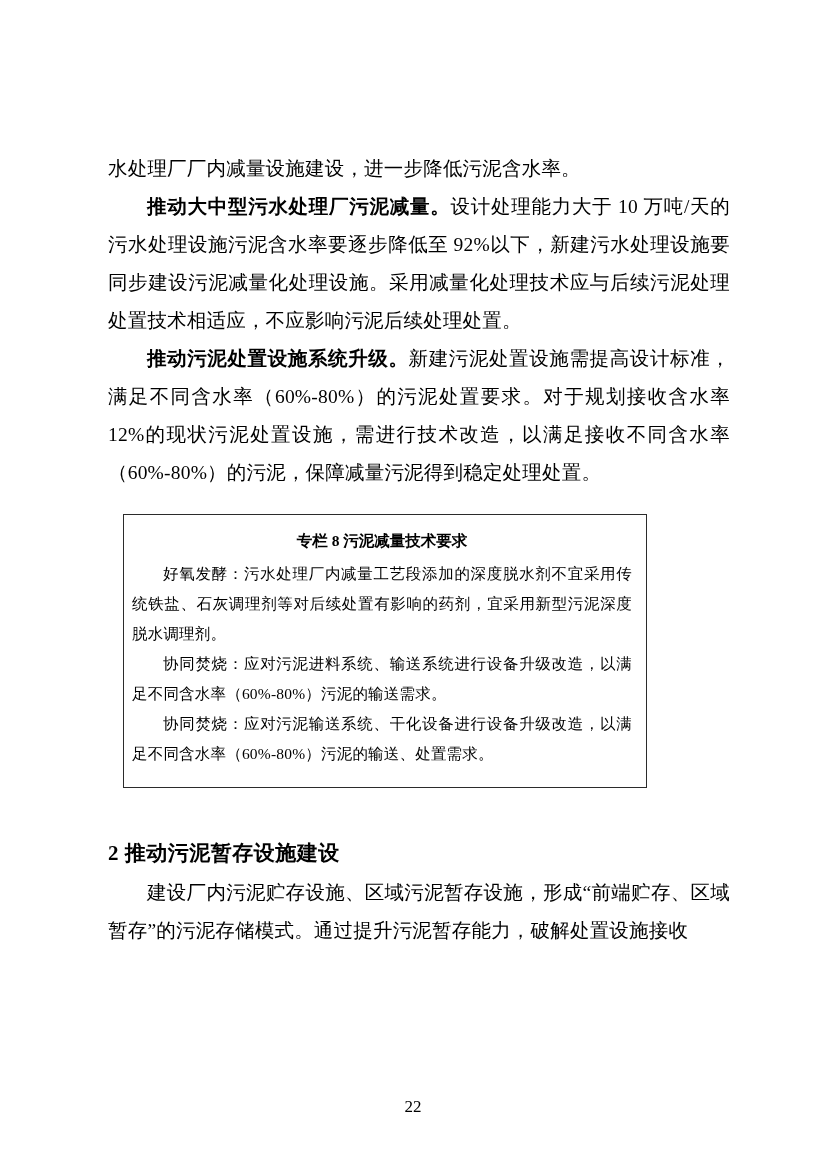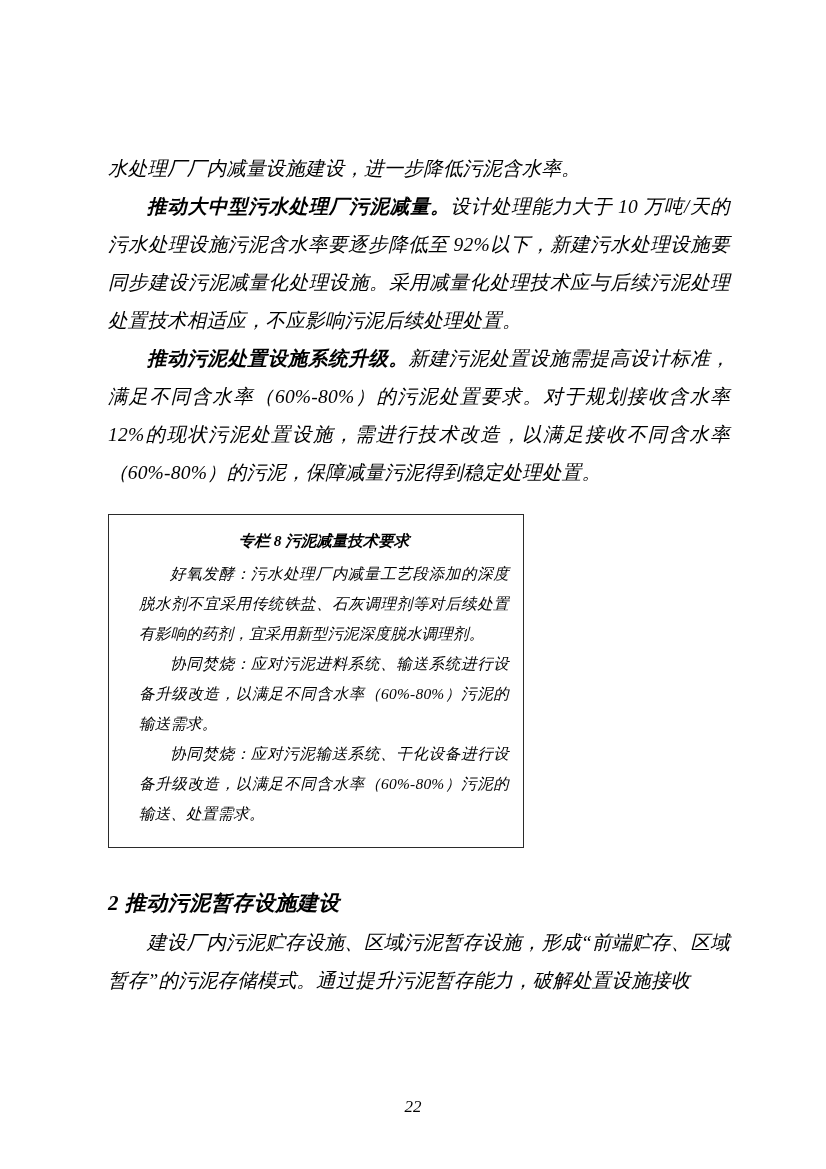--- a/index.html
+++ b/index.html
@@ -14,21 +14,20 @@
     color: #000000;
     position: relative;
     overflow: hidden;
   }
   .page {
     width: 826px;
     height: 1169px;
     box-sizing: border-box;
     padding: 150px 96px 0 108px;
     position: relative;
-    font-style: italic;
   }
   p {
     margin: 0;
     font-size: 19.5px;
     line-height: 38px;
     text-align: justify;
     text-justify: inter-ideograph;
     letter-spacing: 0.2px;
   }
   p.indent {
@@ -36,42 +35,42 @@
   }
   .bold {
     font-weight: bold;
   }
 
   
   .callout {
     margin-top: 22px;
     border: 1px solid #2b2b2b;
     box-sizing: border-box;
-    padding: 10px 14px 18px 30px;
-    width: 416px;
-    margin-left: 0;
+    padding: 10px 14px 18px 8px;
+    width: 524px;
+    margin-left: 15px;
   }
   .callout-title {
     text-align: center;
     font-size: 15.5px;
     font-weight: bold;
     line-height: 28px;
     margin: 2px 0 4px 0;
   }
   .callout p {
     font-size: 15.5px;
     line-height: 30px;
     text-indent: 2em;
   }
 
   
   h2.section-heading {
     font-size: 21px;
     font-weight: bold;
-    margin: 38px 0 4px 0;
+    margin: 48px 0 4px 0;
     line-height: 34px;
     letter-spacing: 0.5px;
   }
 
   .page-number {
     position: absolute;
     bottom: 52px;
     left: 0;
     width: 826px;
     text-align: center;

